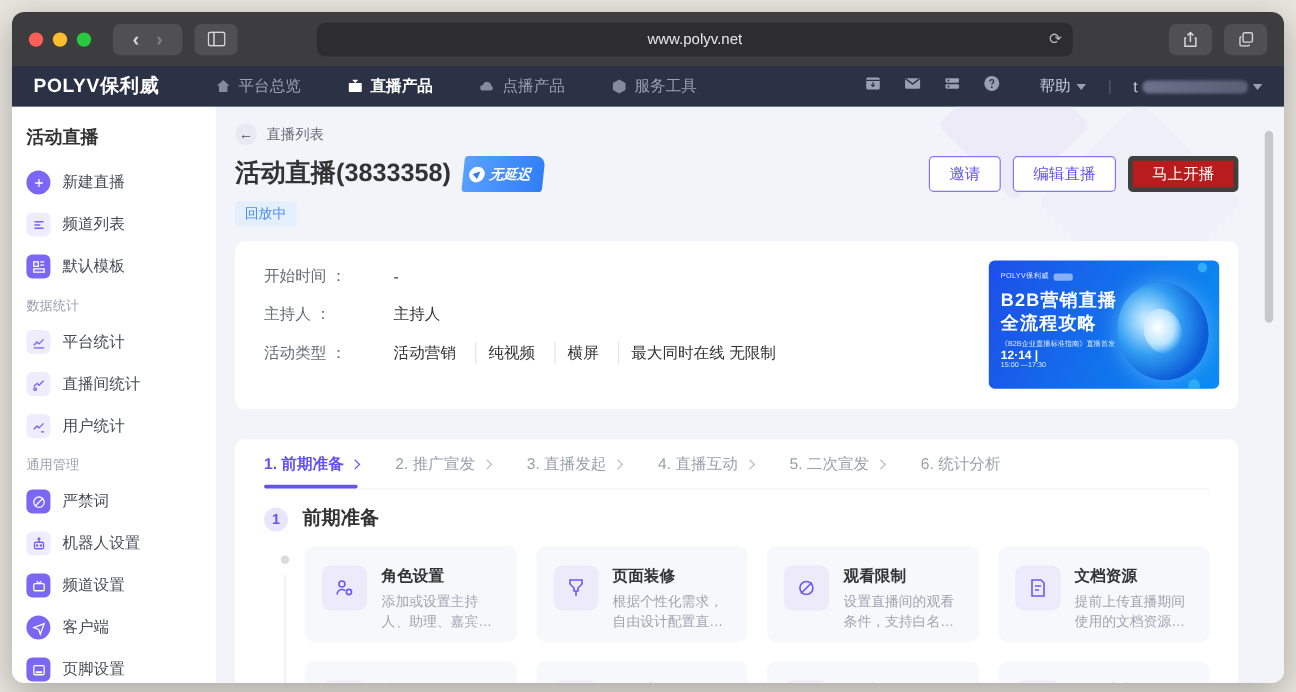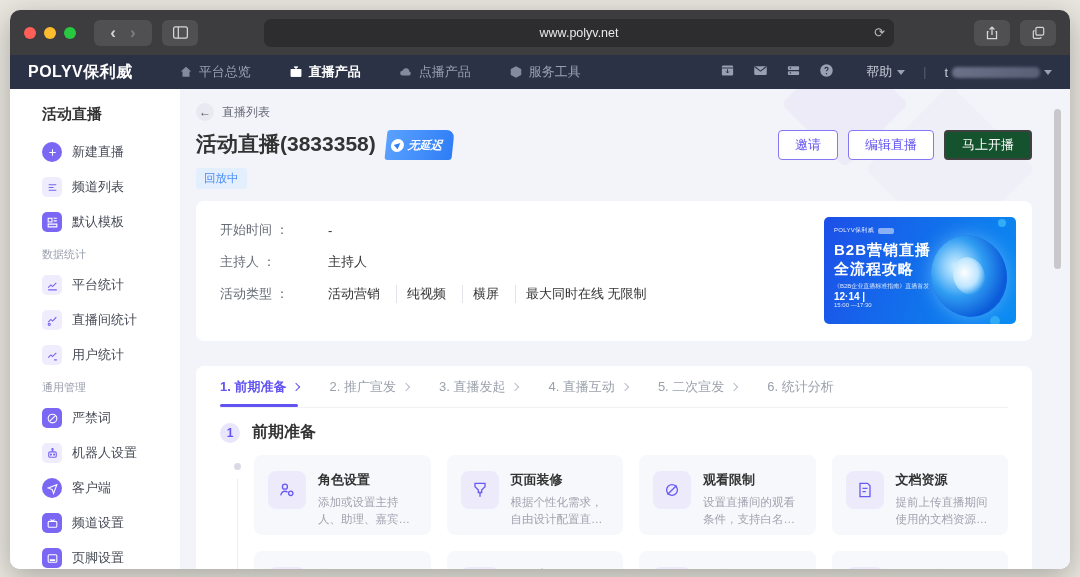--- a/index.html
+++ b/index.html
@@ -33,21 +33,21 @@
   .topnav-right { margin-left:auto; display:flex; align-items:center; gap:18px;justify-content:space-between; }
   .mini-ico svg { width:15px; height:15px; fill:#9aa0b3; }
   .help { color:#c6cad6; font-size:13px; display:flex; align-items:center; gap:5px; margin-left:14px; }
   .caret { width:0; height:0; border-left:4px solid transparent; border-right:4px solid transparent; border-top:5px solid #9aa0b3; }
   .vdiv { color:#58607a; font-size:12px; }
   .account { display:flex; align-items:center; gap:4px; color:#c6cad6; font-size:13px; }
   .blurbar { width:88px; height:11px; border-radius:5px; background:linear-gradient(90deg,#6a7188,#596076); filter:blur(1.5px); }
 
   
   .app { display:flex; height:480px; position:relative; }
-  .sidebar { width:170px; background:#fff; padding:16px 0 0 32px; flex-shrink:0; }
+  .sidebar { width:170px; background:#fff; padding:16px 0 0 12px; flex-shrink:0; }
   .sb-title { font-size:15px; font-weight:bold; color:#333; margin-bottom:18px; }
   .sb-item { display:flex; align-items:center; gap:10px; font-size:13px; color:#464a55; margin-bottom:15px; cursor:pointer; }
   .sb-label { white-space:nowrap; }
   .sb-group-label { font-size:11px; color:#9b9fae; margin:4px 0 13px; }
   .ic { width:20px; height:20px; border-radius:5px; display:flex; align-items:center; justify-content:center; flex-shrink:0; }
   .ic svg { width:13px; height:13px; }
   .ic-light { background:#efecfd; }
   .ic-light svg { stroke:#7463f3; fill:none; stroke-width:2; }
   .ic-solid { background:#7a68f5; }
   .ic-solid svg { stroke:#fff; fill:none; stroke-width:2; }
@@ -61,21 +61,21 @@
   .breadcrumb { display:flex; align-items:center; gap:8px; color:#666b76; font-size:12px; position:relative; }
   .back-circle { width:18px; height:18px; border-radius:50%; background:#e9e9f2; color:#555; display:flex; align-items:center; justify-content:center; font-size:12px; }
   .title-row { display:flex; margin-top:9px; position:relative; }
   .page-title { font-size:21px; font-weight:bold; color:#333; }
   .nodelay { margin-left:10px; display:flex; align-items:center; gap:4px; background:linear-gradient(100deg,#5aa2ff,#2f7df6); color:#fff; font-size:11.5px; font-style:italic; font-weight:bold; padding:3px 10px 3px 5px; border-radius:3px 8px 3px 3px; transform:skewX(-6deg); }
   .rocket { width:13px; height:13px; border-radius:50%; background:#fff; position:relative; }
   .rocket::after { content:""; position:absolute; left:3.5px; top:3.5px; width:0; height:0; border-left:3px solid transparent; border-right:3px solid transparent; border-bottom:6px solid #2f7df6; transform:rotate(45deg); }
   .hdr-btns { margin-left:auto; display:flex; gap:10px; }
   .btn { height:30px; border-radius:4px; font-size:13px; display:flex; align-items:center; justify-content:center; cursor:pointer; padding:0 16px; }
   .btn-outline { border:1px solid #8577f5; color:#6253f2; background:#fff; }
-  .btn-solid { background:#14532d; color:#fff; border:2px solid #404040; }
+  .btn-solid { background:#b91c1c; color:#fff; border:4px solid #404040; }
   .tag-row { margin-top:8px; position:relative; }
   .tag { display:inline-block; background:#e4effe; color:#4a8df8; font-size:11.5px; padding:3px 8px; border-radius:3px; }
 
   
   .info-card { margin-top:12px; background:#fff; border-radius:8px; padding:20px 24px; position:relative; height:140px; }
   .info-row { display:flex; font-size:13px; margin-bottom:14px; align-items:center; }
   .info-label { width:108px; color:#666b76; flex-shrink:0; }
   .info-value { color:#333; display:flex; align-items:center; gap:6px; }
   .eye svg { width:16px; height:12px; stroke:#9ba0ab; fill:none; stroke-width:1.6; }
   .part + .part { border-left:1px solid #e2e4ea; margin-left:10px; padding-left:10px; }
@@ -297,35 +297,35 @@
               <rect x="5" y="9" width="14" height="10" rx="2.5"></rect>
               <path d="M12 5v4"></path>
               <circle cx="12" cy="4" r="1.3"></circle>
               <circle cx="9" cy="14" r="1" fill="#7463f3"></circle>
               <circle cx="15" cy="14" r="1" fill="#7463f3"></circle>
             </svg>
           </span>
         <span class="sb-label">机器人设置</span>
       </div>
       <div class="sb-item">
-        <span class="ic ic-solid ic-round">
-            <svg viewBox="0 0 24 24">
-              <path d="M4 11l16-6-6 16-2.5-7z"></path>
-            </svg>
-          </span>
-        <span class="sb-label">客户端</span>
-      </div>
-      <div class="sb-item">
         <span class="ic ic-solid">
             <svg viewBox="0 0 24 24">
               <rect x="4" y="8" width="16" height="11" rx="2"></rect>
               <path d="M8.5 4.5l3.5 3.5 3.5-3.5"></path>
             </svg>
           </span>
         <span class="sb-label">频道设置</span>
+      </div>
+      <div class="sb-item">
+        <span class="ic ic-solid ic-round">
+            <svg viewBox="0 0 24 24">
+              <path d="M4 11l16-6-6 16-2.5-7z"></path>
+            </svg>
+          </span>
+        <span class="sb-label">客户端</span>
       </div>
       <div class="sb-item">
         <span class="ic ic-solid">
             <svg viewBox="0 0 24 24">
               <rect x="4" y="5" width="16" height="14" rx="2"></rect>
               <path d="M7 15h10" stroke-width="3"></path>
             </svg>
           </span>
         <span class="sb-label">页脚设置</span>
       </div>

